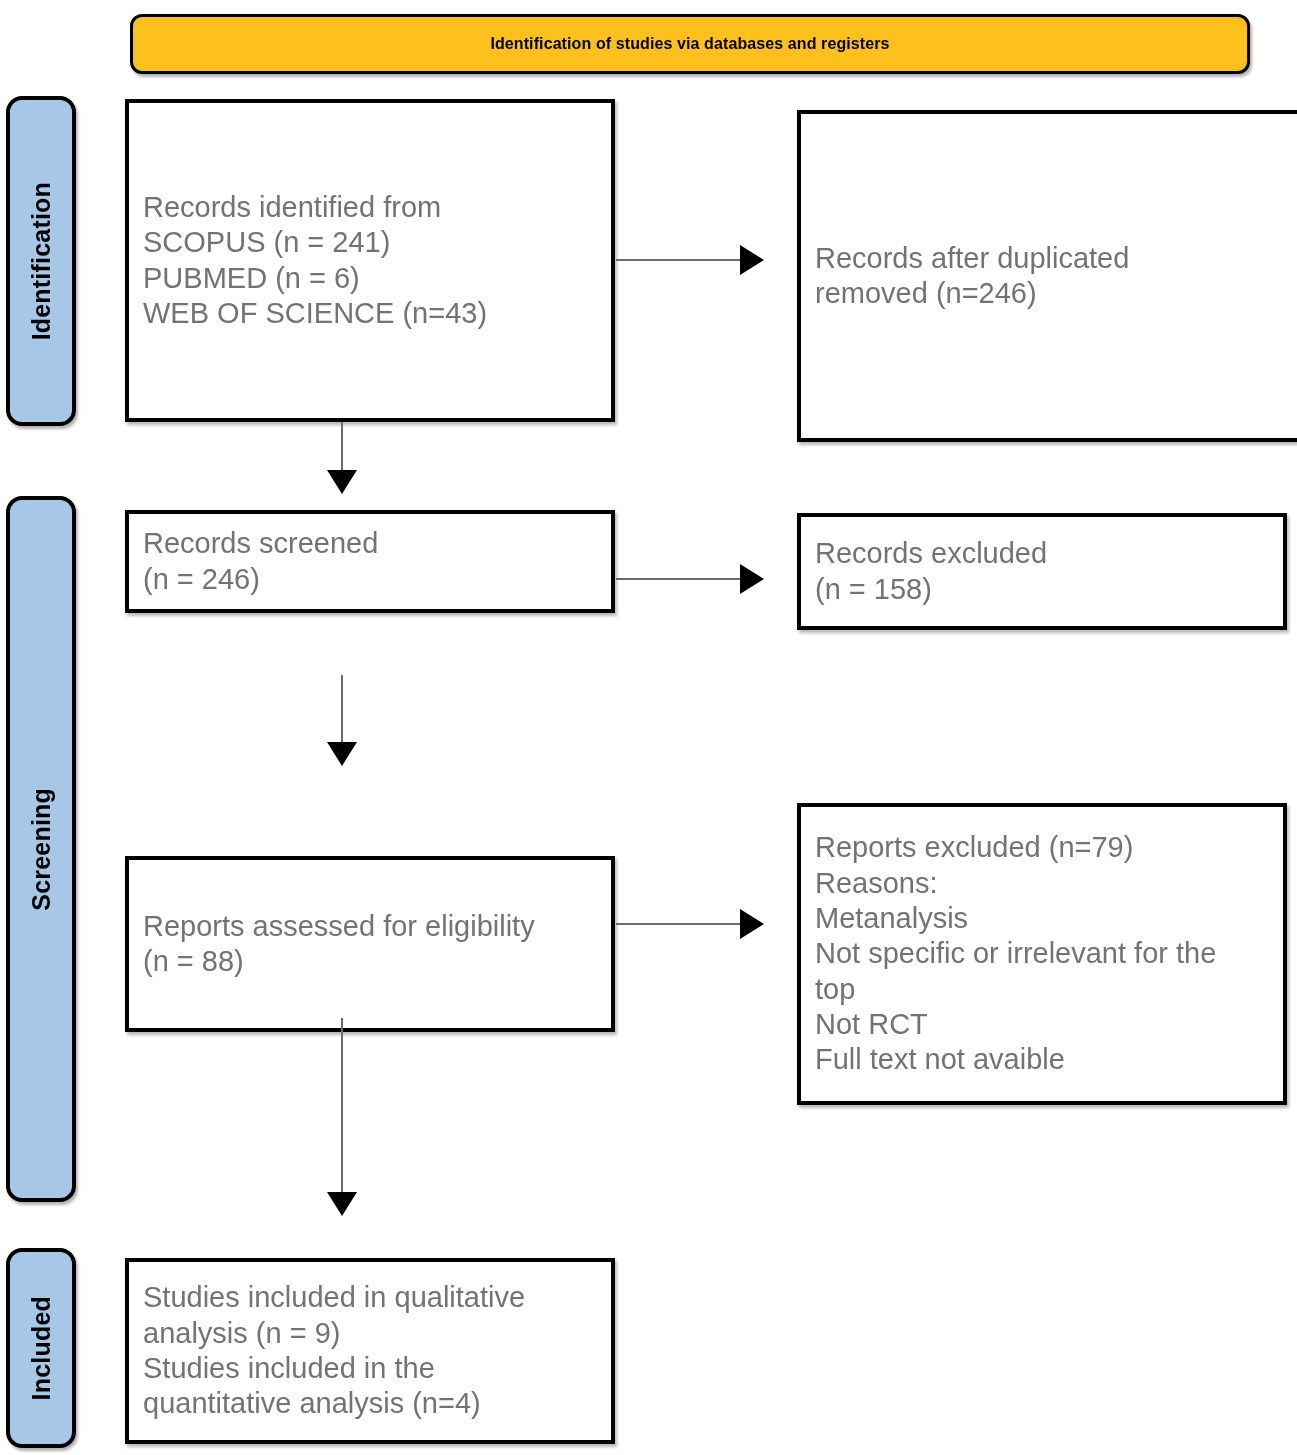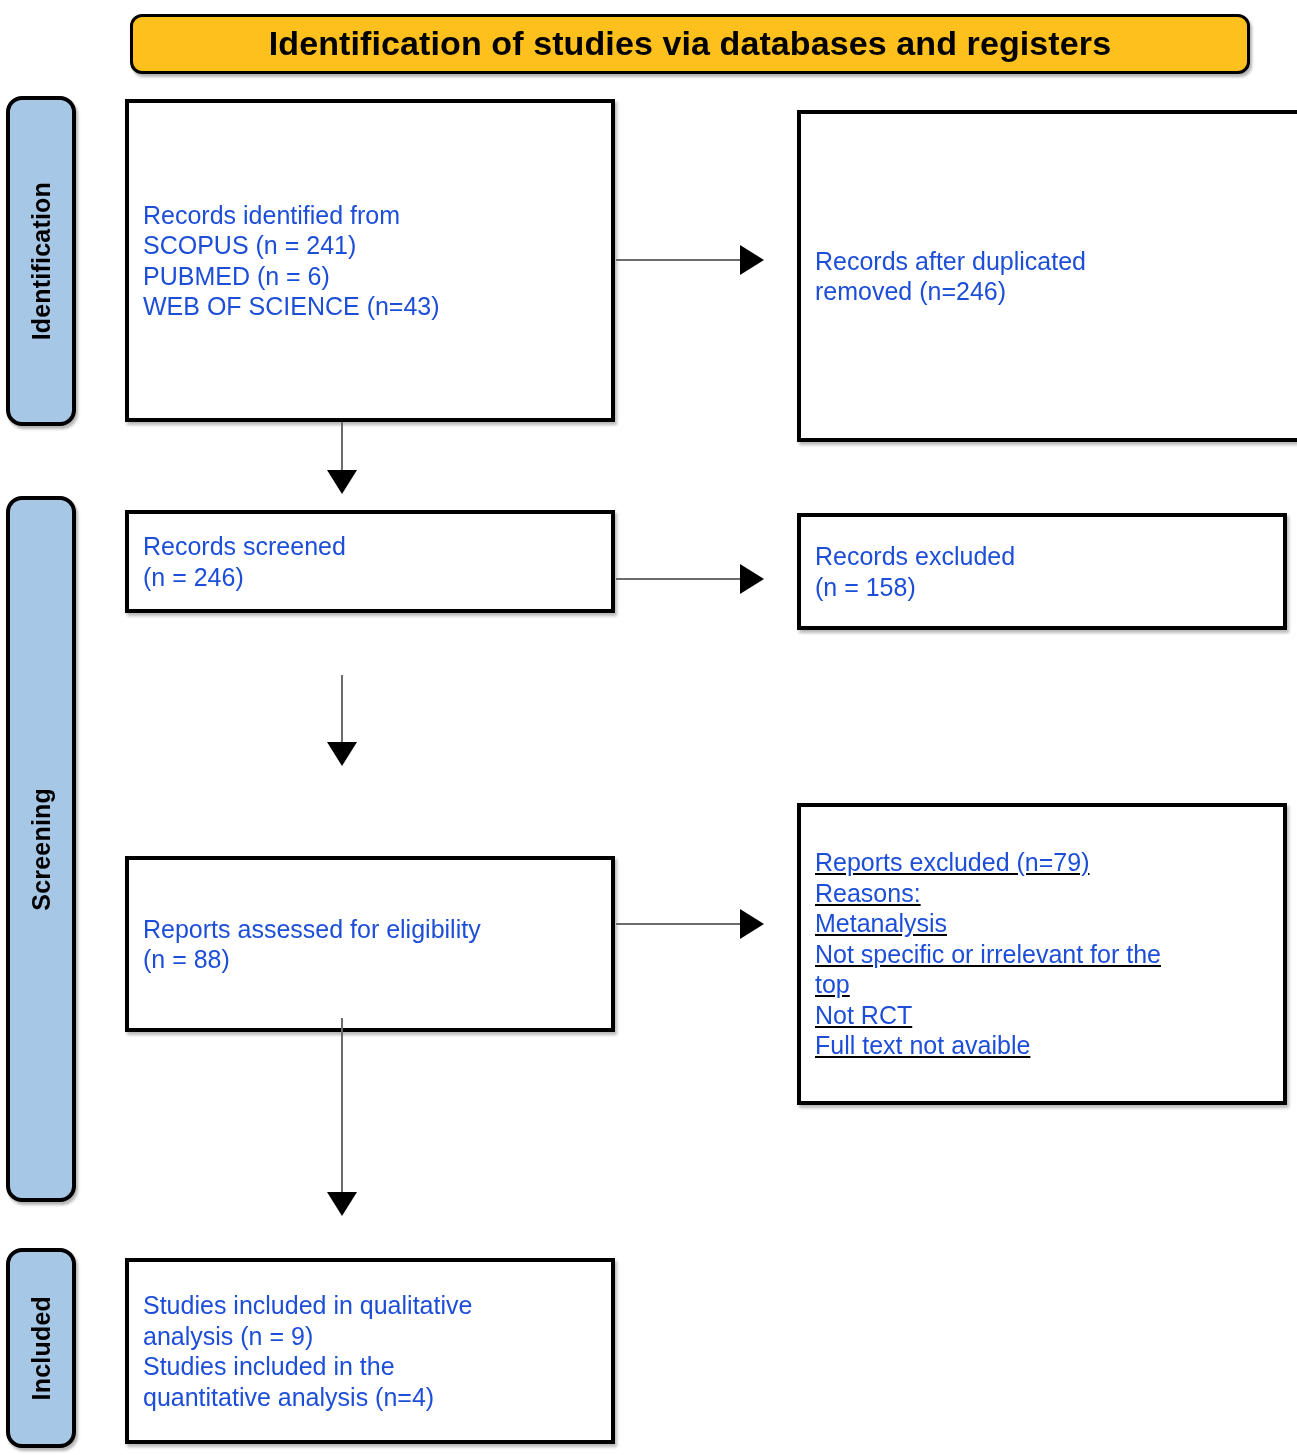--- a/index.html
+++ b/index.html
@@ -28,21 +28,21 @@
     background: #FEC01D;
     border: 3px solid #000000;
     border-radius: 12px;
     box-sizing: border-box;
     display: flex;
     align-items: center;
     justify-content: center;
     box-shadow: 2px 3px 3px rgba(0,0,0,0.30);
   }
   .header-banner .header-text {
-    font-size: 34px;
+    font-size: 16px;
     font-weight: bold;
     color: #000000;
     letter-spacing: 0.1px;
     text-align: center;
     line-height: 1.1;
   }
 
   
   .stage-bar {
     position: absolute;
@@ -74,33 +74,33 @@
   .flow-box {
     position: absolute;
     background: #ffffff;
     border: 4px solid #000000;
     box-sizing: border-box;
     box-shadow: 2px 3px 3px rgba(0,0,0,0.28);
     display: flex;
     align-items: center;
   }
   .flow-box .box-text {
-    font-size: 25px;
+    font-size: 29px;
     line-height: 1.22;
-    color: #1d4ed8;
+    color: #737373;
     padding: 0 14px;
     white-space: pre-line;
   }
 
   #box-identified        { left: 125px; top: 99px;   width: 490px; height: 323px; }
   #box-duplicates        { left: 797px; top: 110px;  width: 534px; height: 332px; }
   #box-screened          { left: 125px; top: 510px;  width: 490px; height: 103px; }
   #box-records-excluded  { left: 797px; top: 513px;  width: 490px; height: 117px; }
   #box-eligibility       { left: 125px; top: 856px;  width: 490px; height: 176px; }
-  #box-reports-excluded  { left: 797px; top: 803px;  width: 490px; height: 302px; text-decoration: underline; }
+  #box-reports-excluded  { left: 797px; top: 803px;  width: 490px; height: 302px; }
   #box-included          { left: 125px; top: 1258px; width: 490px; height: 186px; }
 
   #box-identified .box-text,
   #box-included .box-text,
   #box-reports-excluded .box-text { align-self: center; }
 
   
   .connector {
     position: absolute;
     pointer-events: none;

